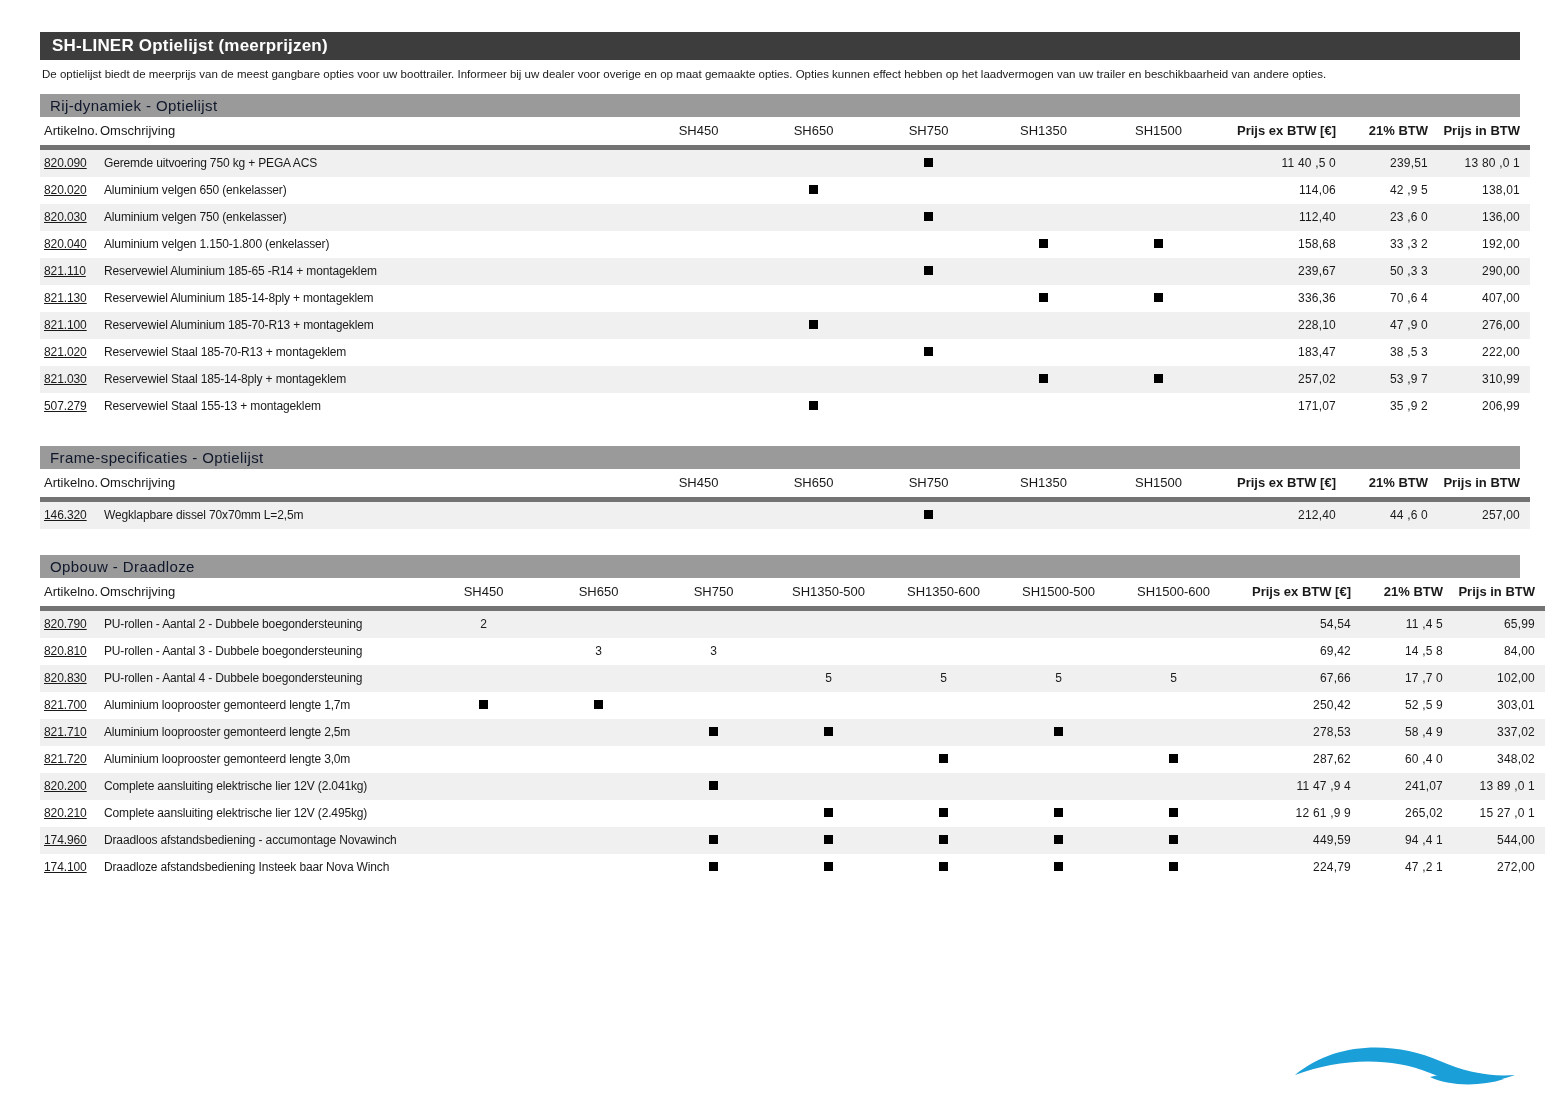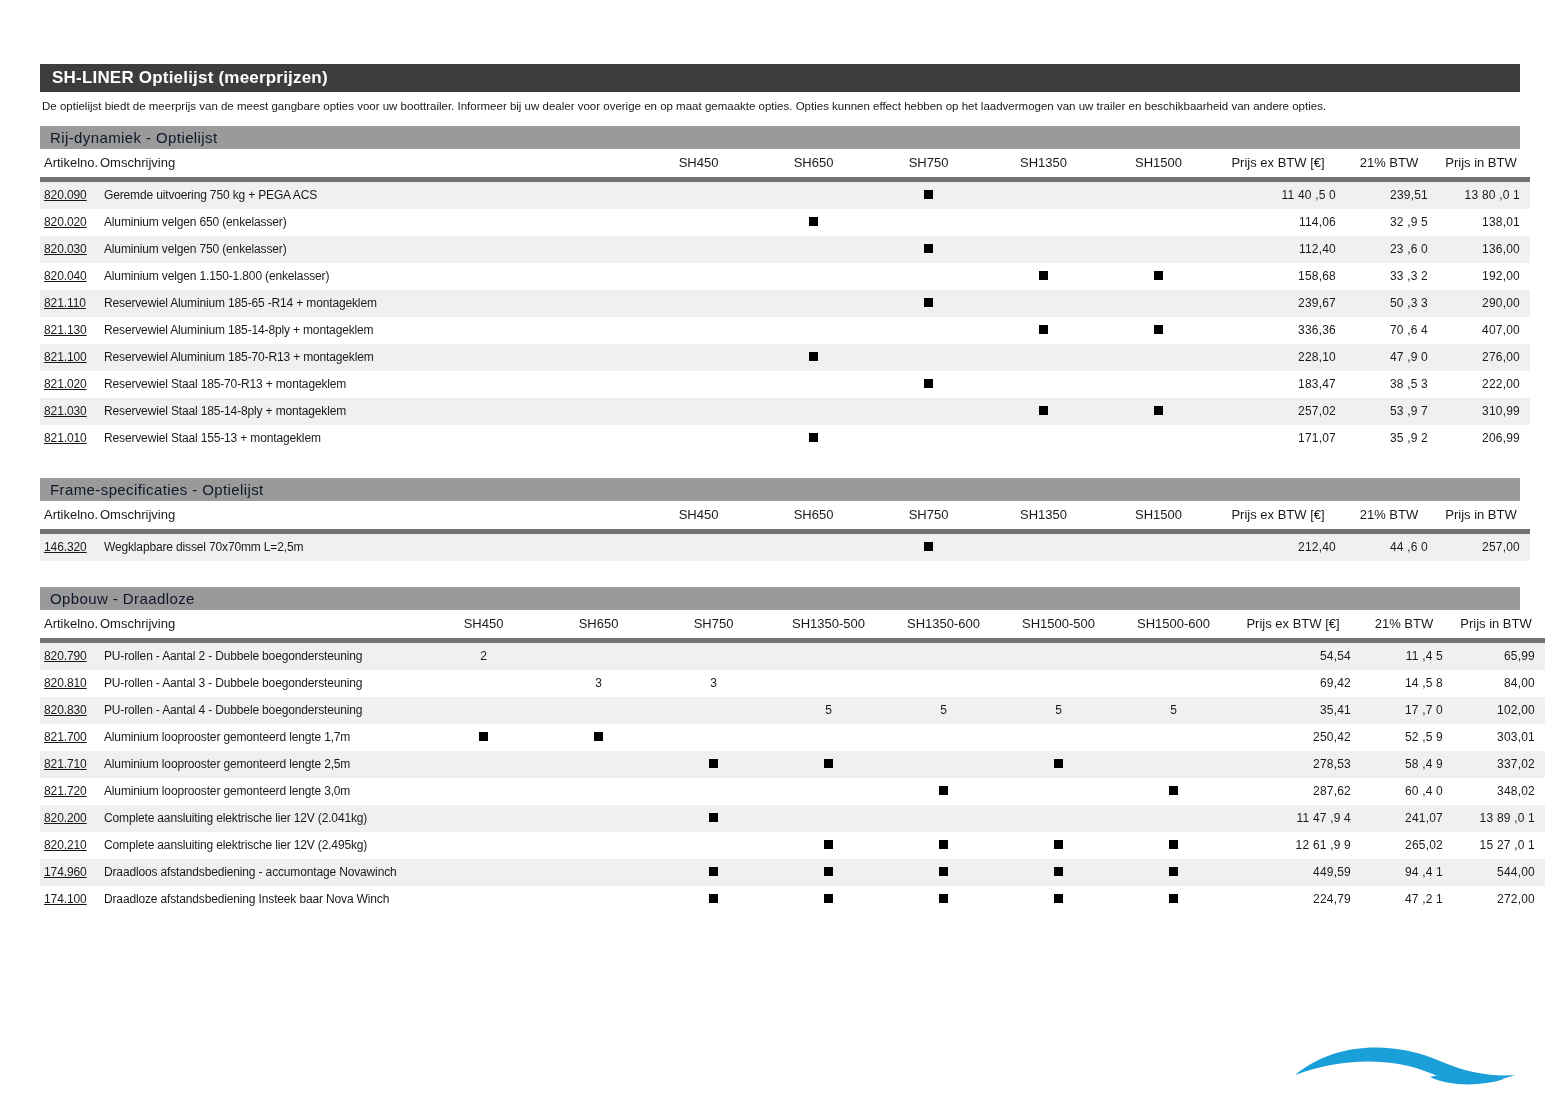--- a/index.html
+++ b/index.html
@@ -19,21 +19,20 @@
     position: relative;
     width: 1560px;
     height: 1101px;
     padding: 0;
   }
   .content {
     position: absolute;
     left: 40px;
     top: 32px;
     width: 1480px;
-    margin-top: 32px;
   }
 
   
   .title-bar {
     background: #3d3d3d;
     color: #ffffff;
     height: 28px;
     line-height: 28px;
     padding: 0 12px;
     font-size: 17px;
@@ -75,22 +74,23 @@
     padding: 6px 4px 7px 4px;
     border-bottom: 5px solid #737373;
     text-align: center;
     white-space: nowrap;
   }
   thead th.c-art {
     text-align: left;
     padding-left: 4px;
   }
   thead th.c-price {
-    text-align: center;
+    text-align: right;
     padding-right: 10px;
+    font-weight: bold;
   }
   tbody td {
     font-size: 12px;
     padding: 5px 4px;
     text-align: center;
     height: 17px;
     vertical-align: middle;
     white-space: nowrap;
   }
   tbody tr.alt td {
@@ -196,21 +196,21 @@
             </tr>
             <tr>
               <td class="c-art">820.020</td>
               <td class="c-desc">Aluminium velgen 650 (enkelasser)</td>
               <td></td>
               <td><span class="mark"></span></td>
               <td></td>
               <td></td>
               <td></td>
               <td class="c-price">114,06</td>
-              <td class="c-price">32 ,9 5</td>
+              <td class="c-price">42 ,9 5</td>
               <td class="c-price">138,01</td>
             </tr>
             <tr class="alt">
               <td class="c-art">820.030</td>
               <td class="c-desc">Aluminium velgen 750 (enkelasser)</td>
               <td></td>
               <td></td>
               <td><span class="mark"></span></td>
               <td></td>
               <td></td>
@@ -284,21 +284,21 @@
               <td></td>
               <td></td>
               <td></td>
               <td><span class="mark"></span></td>
               <td><span class="mark"></span></td>
               <td class="c-price">257,02</td>
               <td class="c-price">53 ,9 7</td>
               <td class="c-price">310,99</td>
             </tr>
             <tr>
-              <td class="c-art">821.010</td>
+              <td class="c-art">507.279</td>
               <td class="c-desc">Reservewiel Staal 155-13 + montageklem</td>
               <td></td>
               <td><span class="mark"></span></td>
               <td></td>
               <td></td>
               <td></td>
               <td class="c-price">171,07</td>
               <td class="c-price">35 ,9 2</td>
               <td class="c-price">206,99</td>
             </tr>
@@ -417,21 +417,21 @@
             <tr class="alt">
               <td class="c-art">820.830</td>
               <td class="c-desc">PU-rollen - Aantal 4 - Dubbele boegondersteuning</td>
               <td></td>
               <td></td>
               <td></td>
               <td class="num">5</td>
               <td class="num">5</td>
               <td class="num">5</td>
               <td class="num">5</td>
-              <td class="c-price">35,41</td>
+              <td class="c-price">67,66</td>
               <td class="c-price">17 ,7 0</td>
               <td class="c-price">102,00</td>
             </tr>
             <tr>
               <td class="c-art">821.700</td>
               <td class="c-desc">Aluminium looprooster gemonteerd lengte 1,7m</td>
               <td><span class="mark"></span></td>
               <td><span class="mark"></span></td>
               <td></td>
               <td></td>

